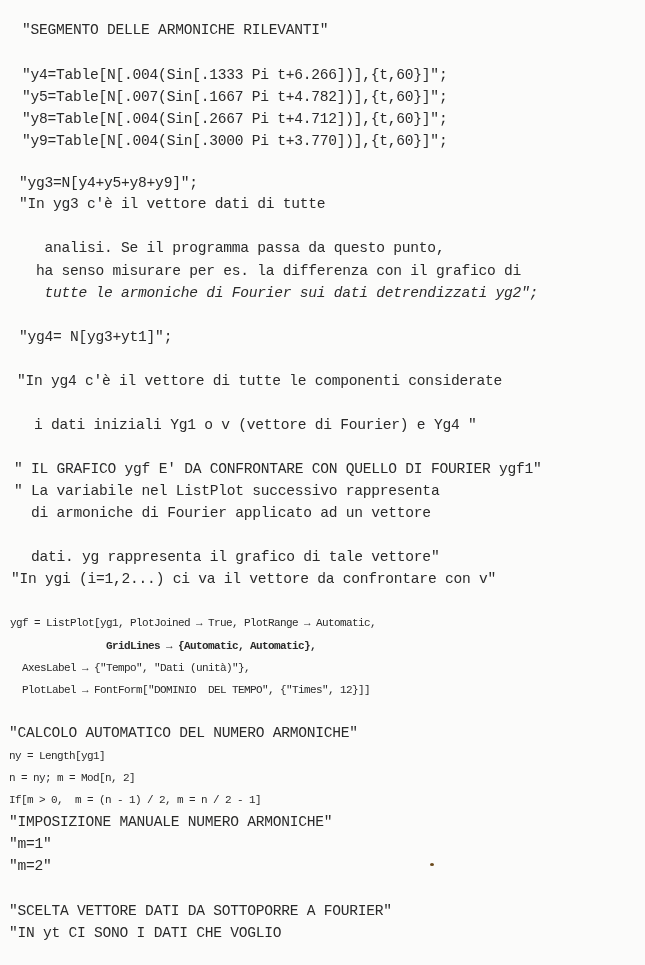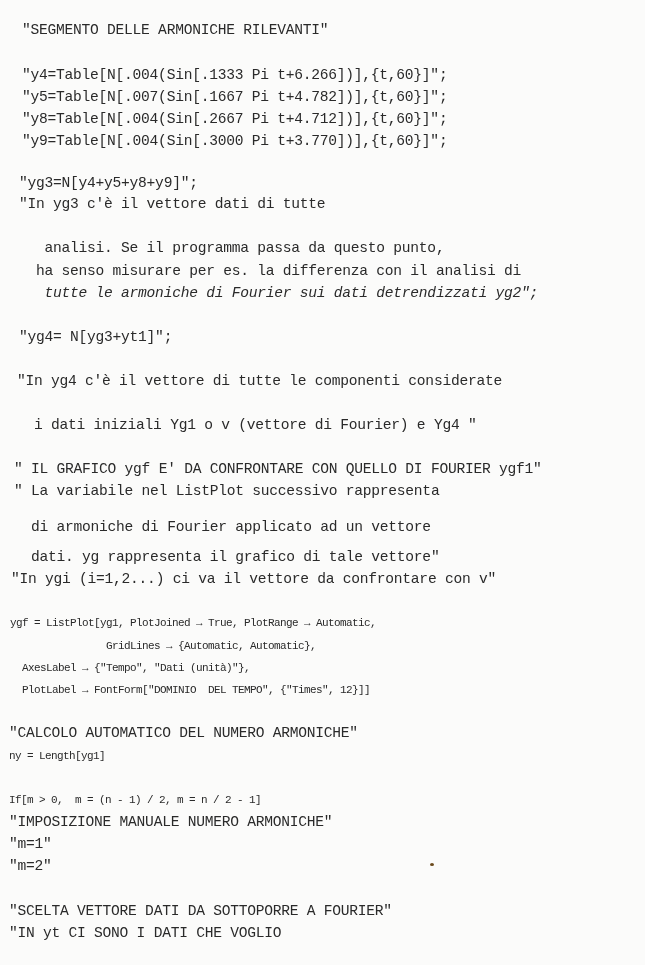--- a/index.html
+++ b/index.html
@@ -32,41 +32,42 @@
 
   <div class="ln" style="left:22px;top:21px;">"SEGMENTO DELLE ARMONICHE RILEVANTI"</div>
   <div class="ln" style="left:22px;top:66px;">"y4=Table[N[.004(Sin[.1333 Pi t+6.266])],{t,60}]";</div>
   <div class="ln" style="left:22px;top:88px;">"y5=Table[N[.007(Sin[.1667 Pi t+4.782])],{t,60}]";</div>
   <div class="ln" style="left:22px;top:110px;">"y8=Table[N[.004(Sin[.2667 Pi t+4.712])],{t,60}]";</div>
   <div class="ln" style="left:22px;top:132px;">"y9=Table[N[.004(Sin[.3000 Pi t+3.770])],{t,60}]";</div>
 
   <div class="ln" style="left:19px;top:174px;">"yg3=N[y4+y5+y8+y9]";</div>
   <div class="ln" style="left:19px;top:195px;">"In yg3 c'è il vettore dati di tutte</div>
   <div class="ln" style="left:19px;top:239px;">   analisi. Se il programma passa da questo punto,</div>
-  <div class="ln" style="left:19px;top:262px;">  ha senso misurare per es. la differenza con il analisi di</div>
+  <div class="ln" style="left:19px;top:262px;">  ha senso misurare per es. la differenza con il grafico di</div>
   <div class="ln" style="left:19px;top:284px;font-style:italic;">   tutte le armoniche di Fourier sui dati detrendizzati yg2";</div>
 
   <div class="ln" style="left:19px;top:328px;">"yg4= N[yg3+yt1]";</div>
 
   <div class="ln" style="left:17px;top:372px;">"In yg4 c'è il vettore di tutte le componenti considerate</div>
   <div class="ln" style="left:17px;top:416px;">  i dati iniziali Yg1 o v (vettore di Fourier) e Yg4 "</div>
 
   <div class="ln" style="left:14px;top:460px;">" IL GRAFICO ygf E' DA CONFRONTARE CON QUELLO DI FOURIER ygf1"</div>
   <div class="ln" style="left:14px;top:482px;">" La variabile nel ListPlot successivo rappresenta</div>
-  <div class="ln" style="left:14px;top:518px;">  di armoniche di Fourier applicato ad un vettore</div>
+  <div class="ln" style="left:14px;top:504px;">  di armoniche di Fourier applicato ad un vettore</div>
   <div class="ln" style="left:14px;top:548px;">  dati. yg rappresenta il grafico di tale vettore"</div>
   <div class="ln" style="left:11px;top:570px;">"In ygi (i=1,2...) ci va il vettore da confrontare con v"</div>
 
   <div class="ln code" style="left:10px;top:614px;">ygf = ListPlot[yg1, PlotJoined → True, PlotRange → Automatic,</div>
-  <div class="ln code" style="left:10px;top:637px;">                GridLines → {Automatic, Automatic},</div>
+  <div class="ln code" style="left:10px;top:637px;font-weight:bold;">                GridLines → {Automatic, Automatic},</div>
   <div class="ln code" style="left:10px;top:659px;">  AxesLabel → {"Tempo", "Dati (unità)"},</div>
   <div class="ln code" style="left:10px;top:681px;">  PlotLabel → FontForm["DOMINIO  DEL TEMPO", {"Times", 12}]]</div>
 
   <div class="ln" style="left:9px;top:724px;">"CALCOLO AUTOMATICO DEL NUMERO ARMONICHE"</div>
   <div class="ln code" style="left:9px;top:747px;">ny = Length[yg1]</div>
+  <div class="ln code" style="left:9px;top:769px;">n = ny; m = Mod[n, 2]</div>
   <div class="ln code" style="left:9px;top:791px;">If[m &gt; 0,  m = (n - 1) / 2, m = n / 2 - 1]</div>
   <div class="ln" style="left:9px;top:813px;">"IMPOSIZIONE MANUALE NUMERO ARMONICHE"</div>
   <div class="ln" style="left:9px;top:835px;">"m=1"</div>
   <div class="ln" style="left:9px;top:857px;">"m=2"</div>
 
   <div class="ln" style="left:9px;top:902px;">"SCELTA VETTORE DATI DA SOTTOPORRE A FOURIER"</div>
   <div class="ln" style="left:9px;top:924px;">"IN yt CI SONO I DATI CHE VOGLIO</div>
 
   <div class="speck"></div>
 </div>

